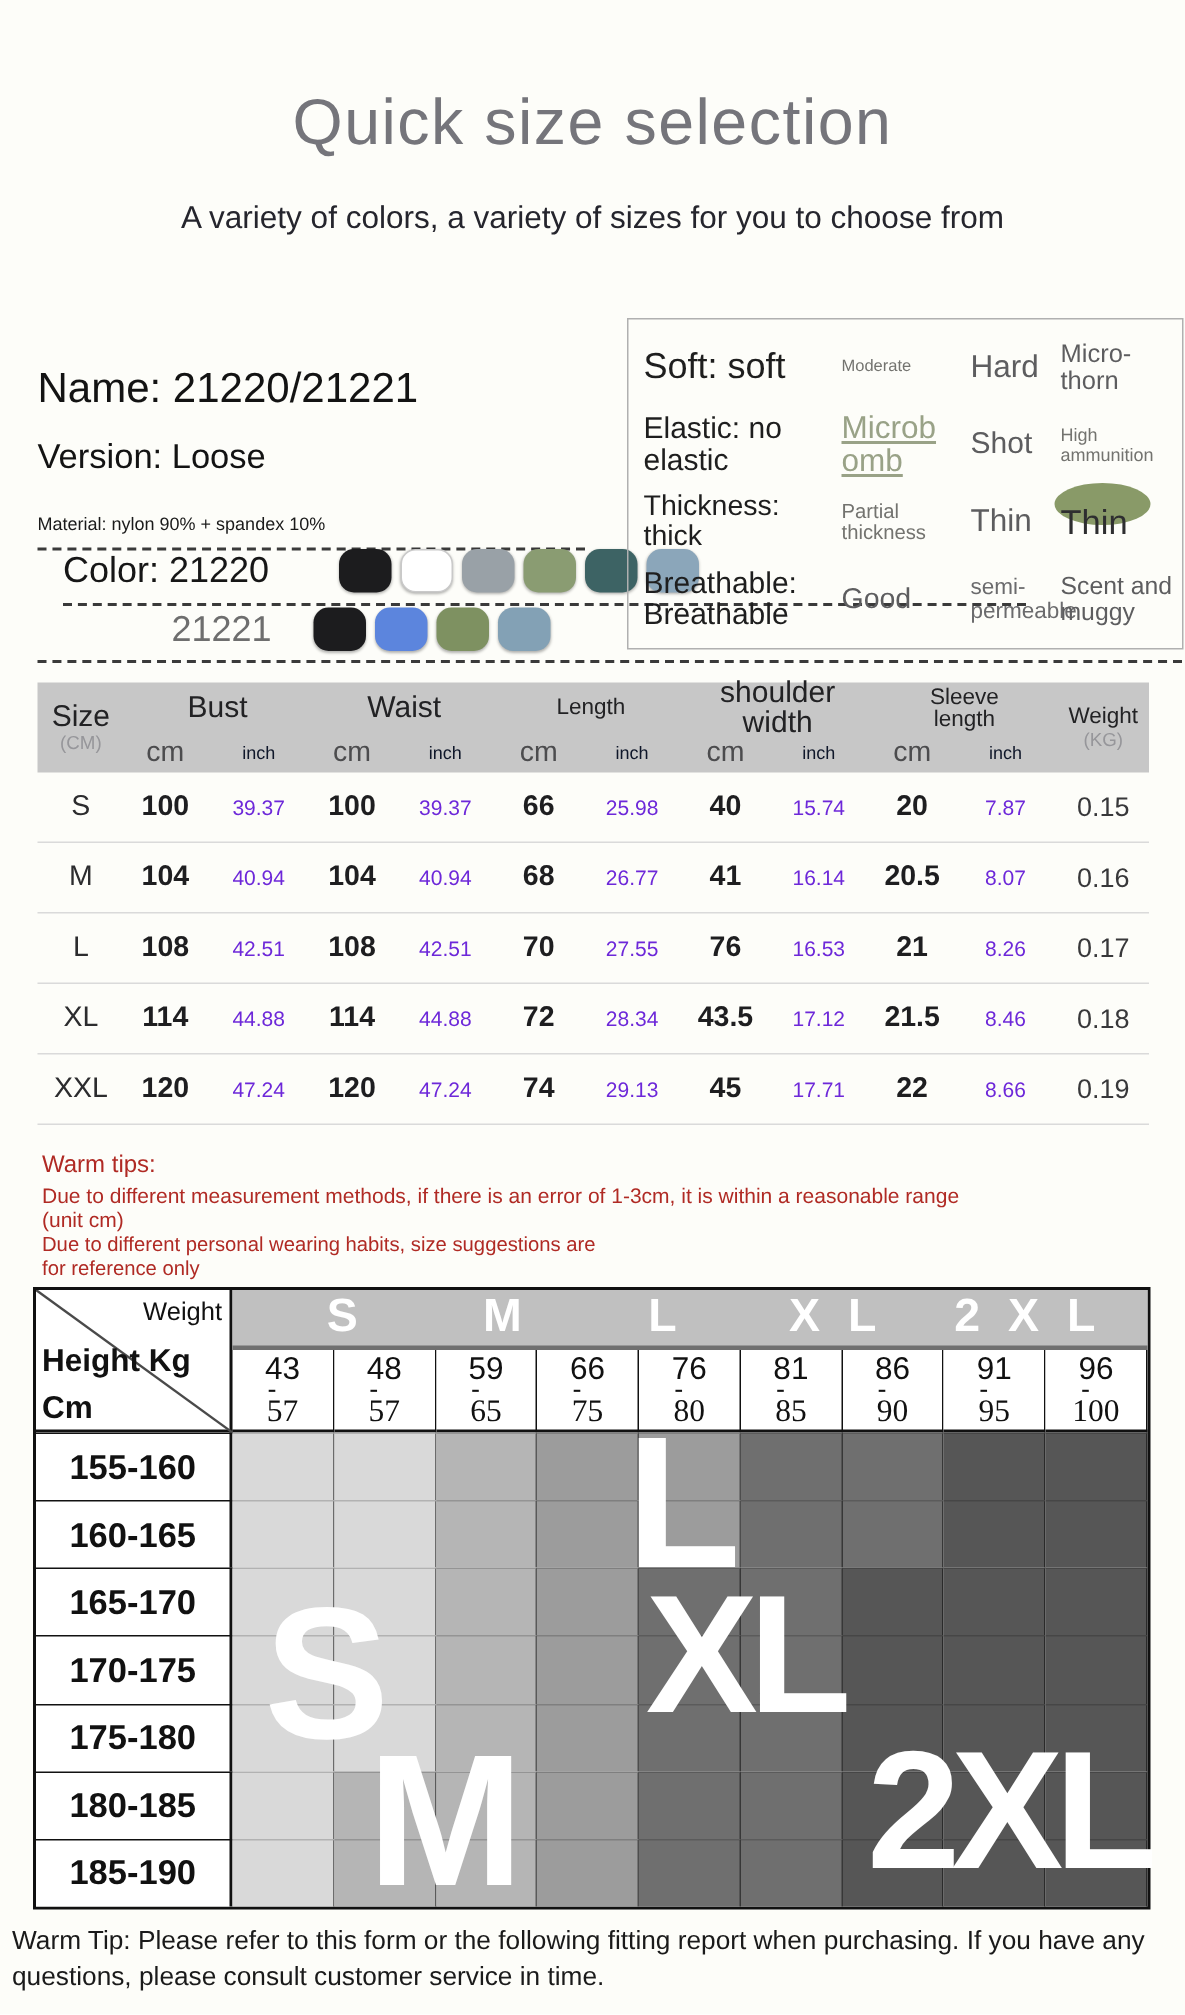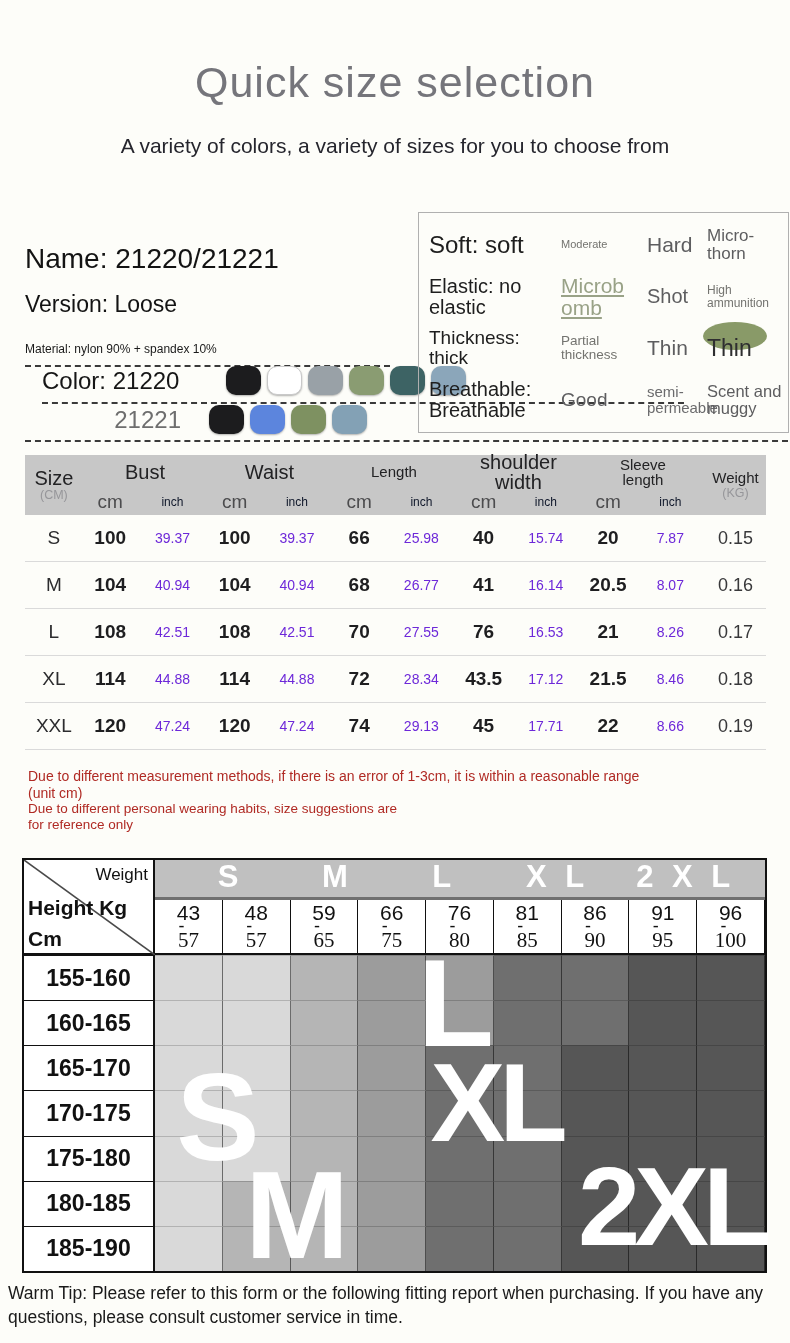--- a/index.html
+++ b/index.html
@@ -268,20 +268,21 @@
           <div class="st-cell cm">45</div>
           <div class="st-cell in">17.71</div>
           <div class="st-cell cm">22</div>
           <div class="st-cell in">8.66</div>
           <div class="st-cell wt">0.19</div>
         </div>
       </div>
   </div>
 
   <div class="warm-tips" style="color: rgb(176, 42, 36);">
+    <div class="wt-title">Warm tips:</div>
     <div class="wt-l1">Due to different measurement methods, if there is an error of 1-3cm, it is within a reasonable range</div>
     <div class="wt-l2">(unit cm)</div>
     <div class="wt-l3">Due to different personal wearing habits, size suggestions are</div>
     <div class="wt-l4">for reference only</div>
   </div>
 
   <div class="fit-grid">
     <div class="fg-corner">
       <svg width="131" height="95">
         <line x1="0" y1="0" x2="131" y2="95" stroke="#4a4a4a" stroke-width="1.6"></line>

